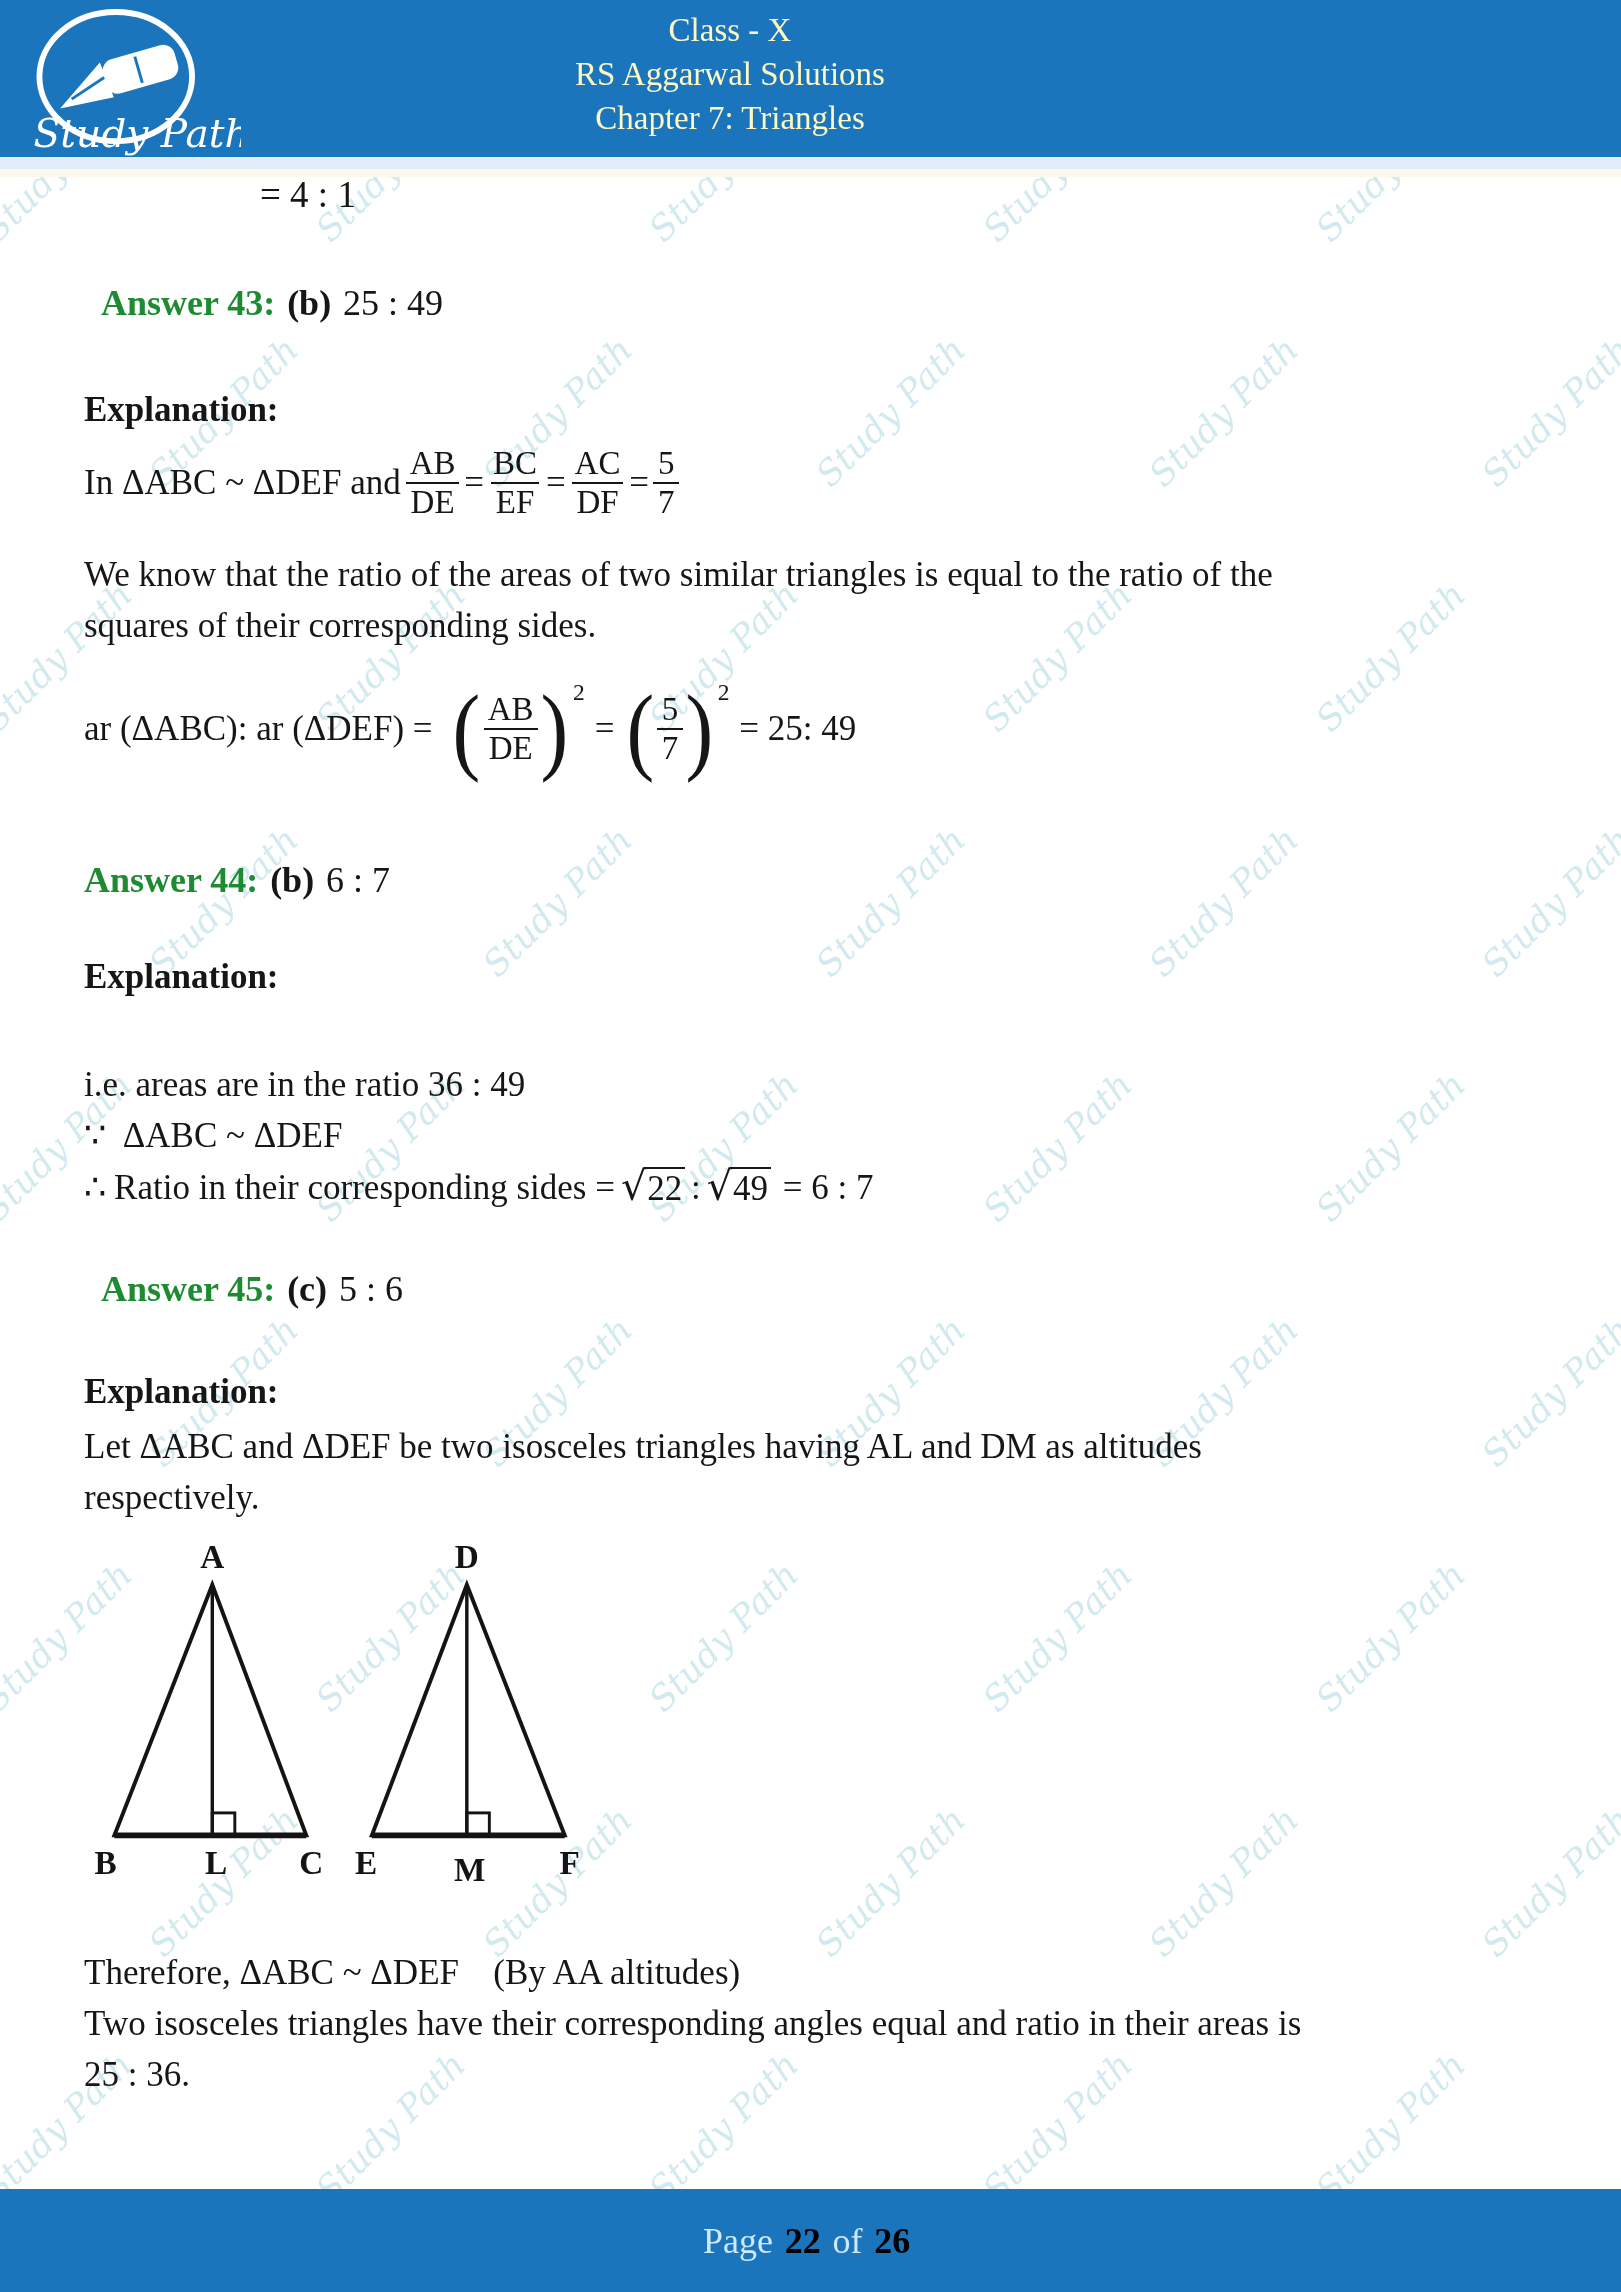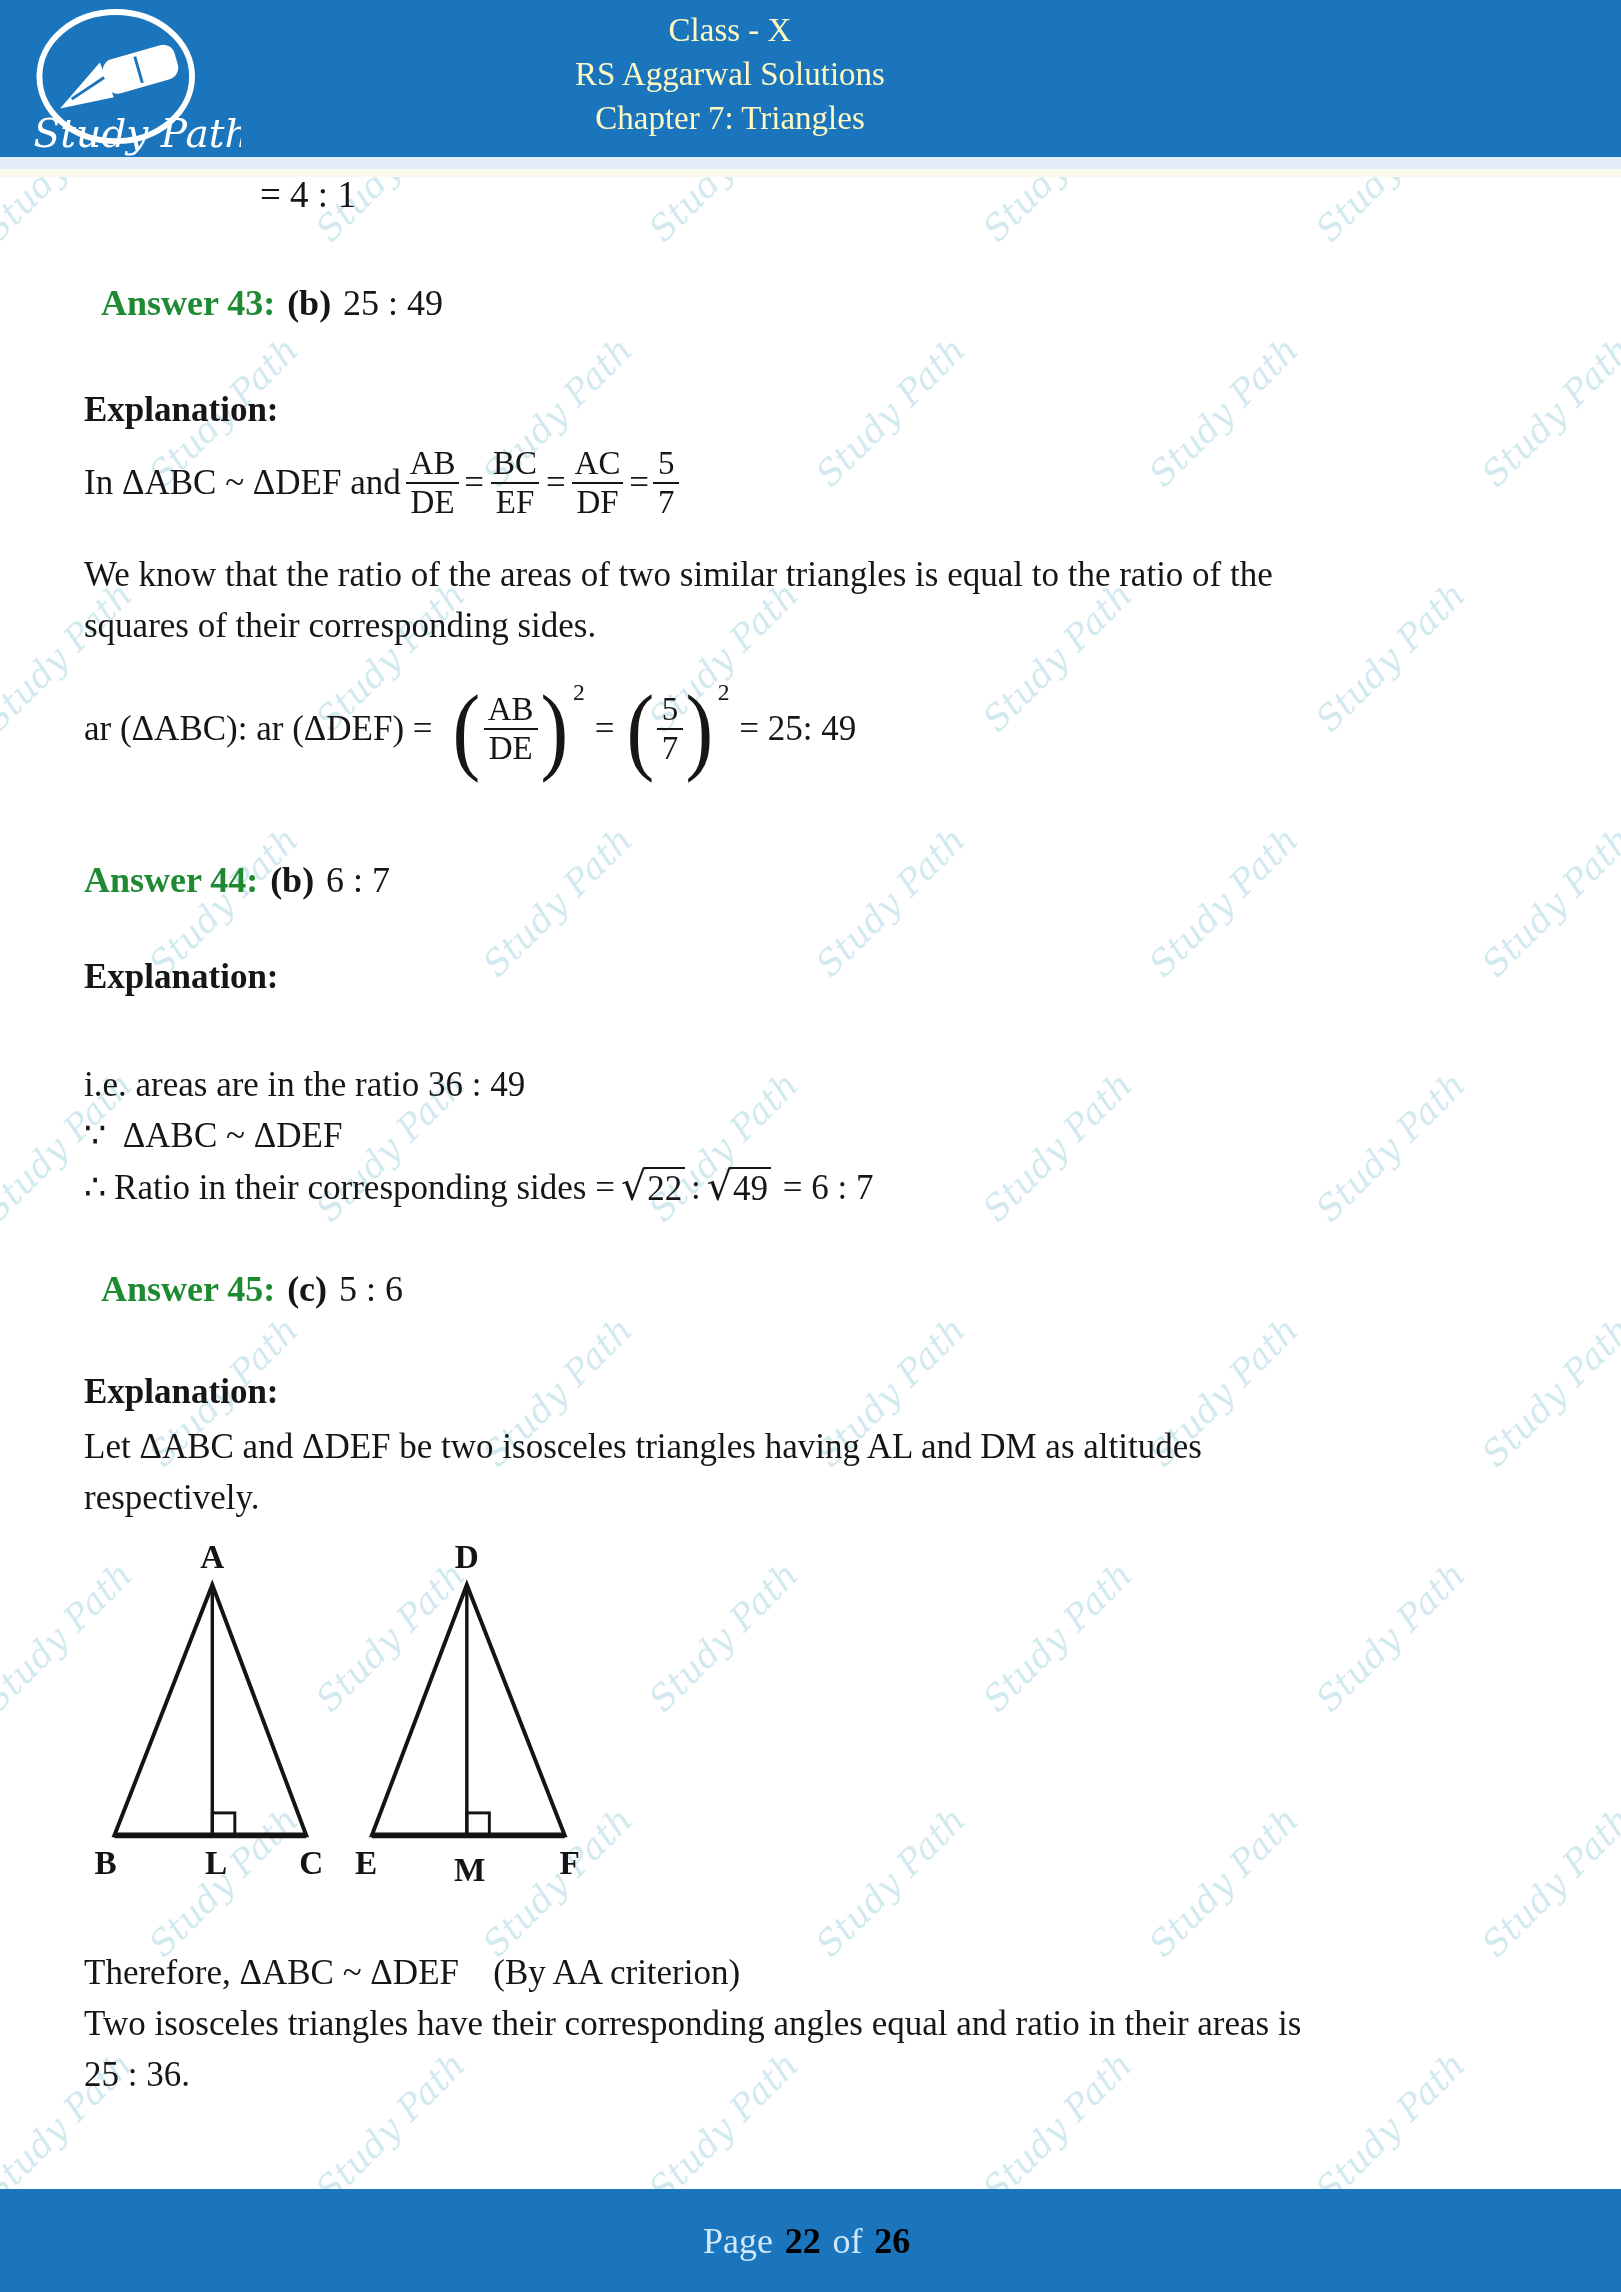--- a/index.html
+++ b/index.html
@@ -241,21 +241,21 @@
       <line x1="397" y1="57" x2="397" y2="313" stroke="#141414" stroke-width="3.5"></line>
       <rect x="397" y="290" width="23" height="23" fill="none" stroke="#141414" stroke-width="3"></rect>
       <text x="397" y="40" text-anchor="middle" font-size="34" font-weight="bold" fill="#141414">D</text>
       <text x="294" y="352" text-anchor="middle" font-size="34" font-weight="bold" fill="#141414">E</text>
       <text x="400" y="360" text-anchor="middle" font-size="34" font-weight="bold" fill="#141414">M</text>
       <text x="502" y="352" text-anchor="middle" font-size="34" font-weight="bold" fill="#141414">F</text>
     </svg>
 
     <div class="abs body-text" style="left:84px;top:1947px;">
       <span>Therefore, ΔABC ~ ΔDEF</span>
-      <span class="inline-gap">(By AA criterion)</span>
+      <span class="inline-gap">(By AA altitudes)</span>
     </div>
     <div class="abs body-text" style="left:84px;top:1998px;">Two isosceles triangles have their corresponding angles equal and ratio in their areas is</div>
     <div class="abs body-text" style="left:84px;top:2049px;">25 : 36.</div>
   </div>
 
   <div class="footer-bar">
     <span class="word">Page</span>
     <span class="pgnum">22</span>
     <span class="word">of</span>
     <span class="pgnum">26</span>

